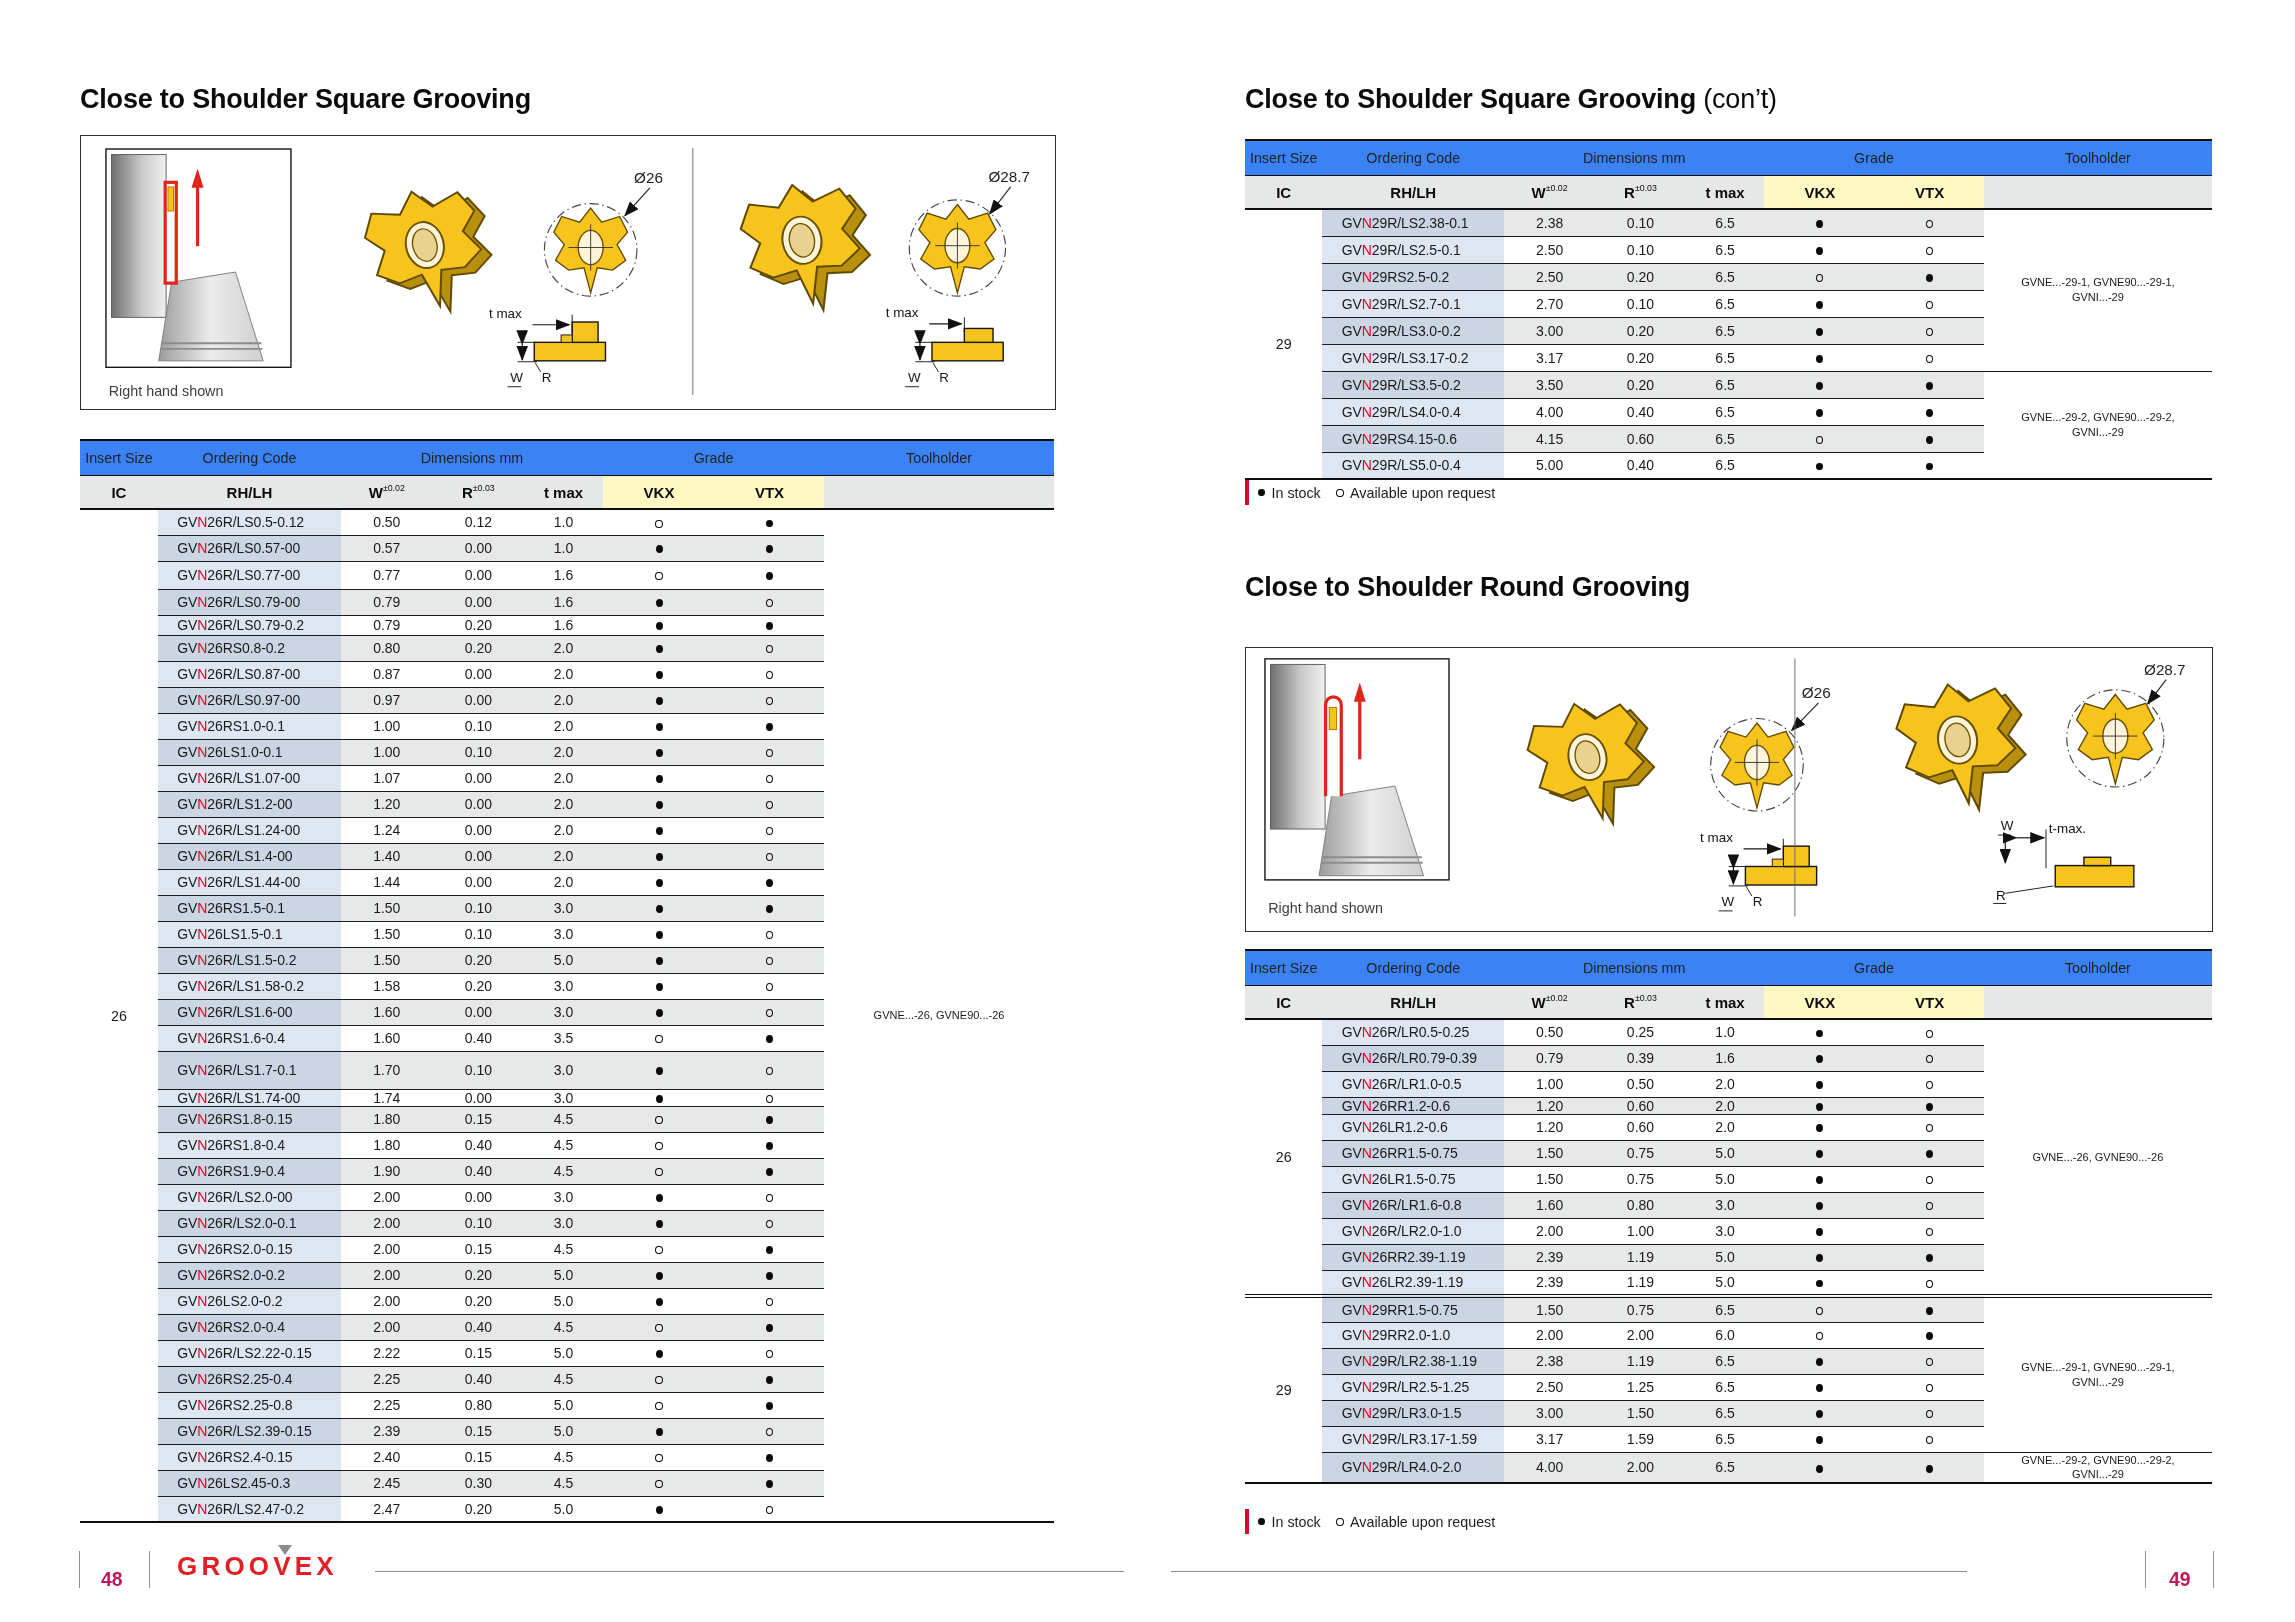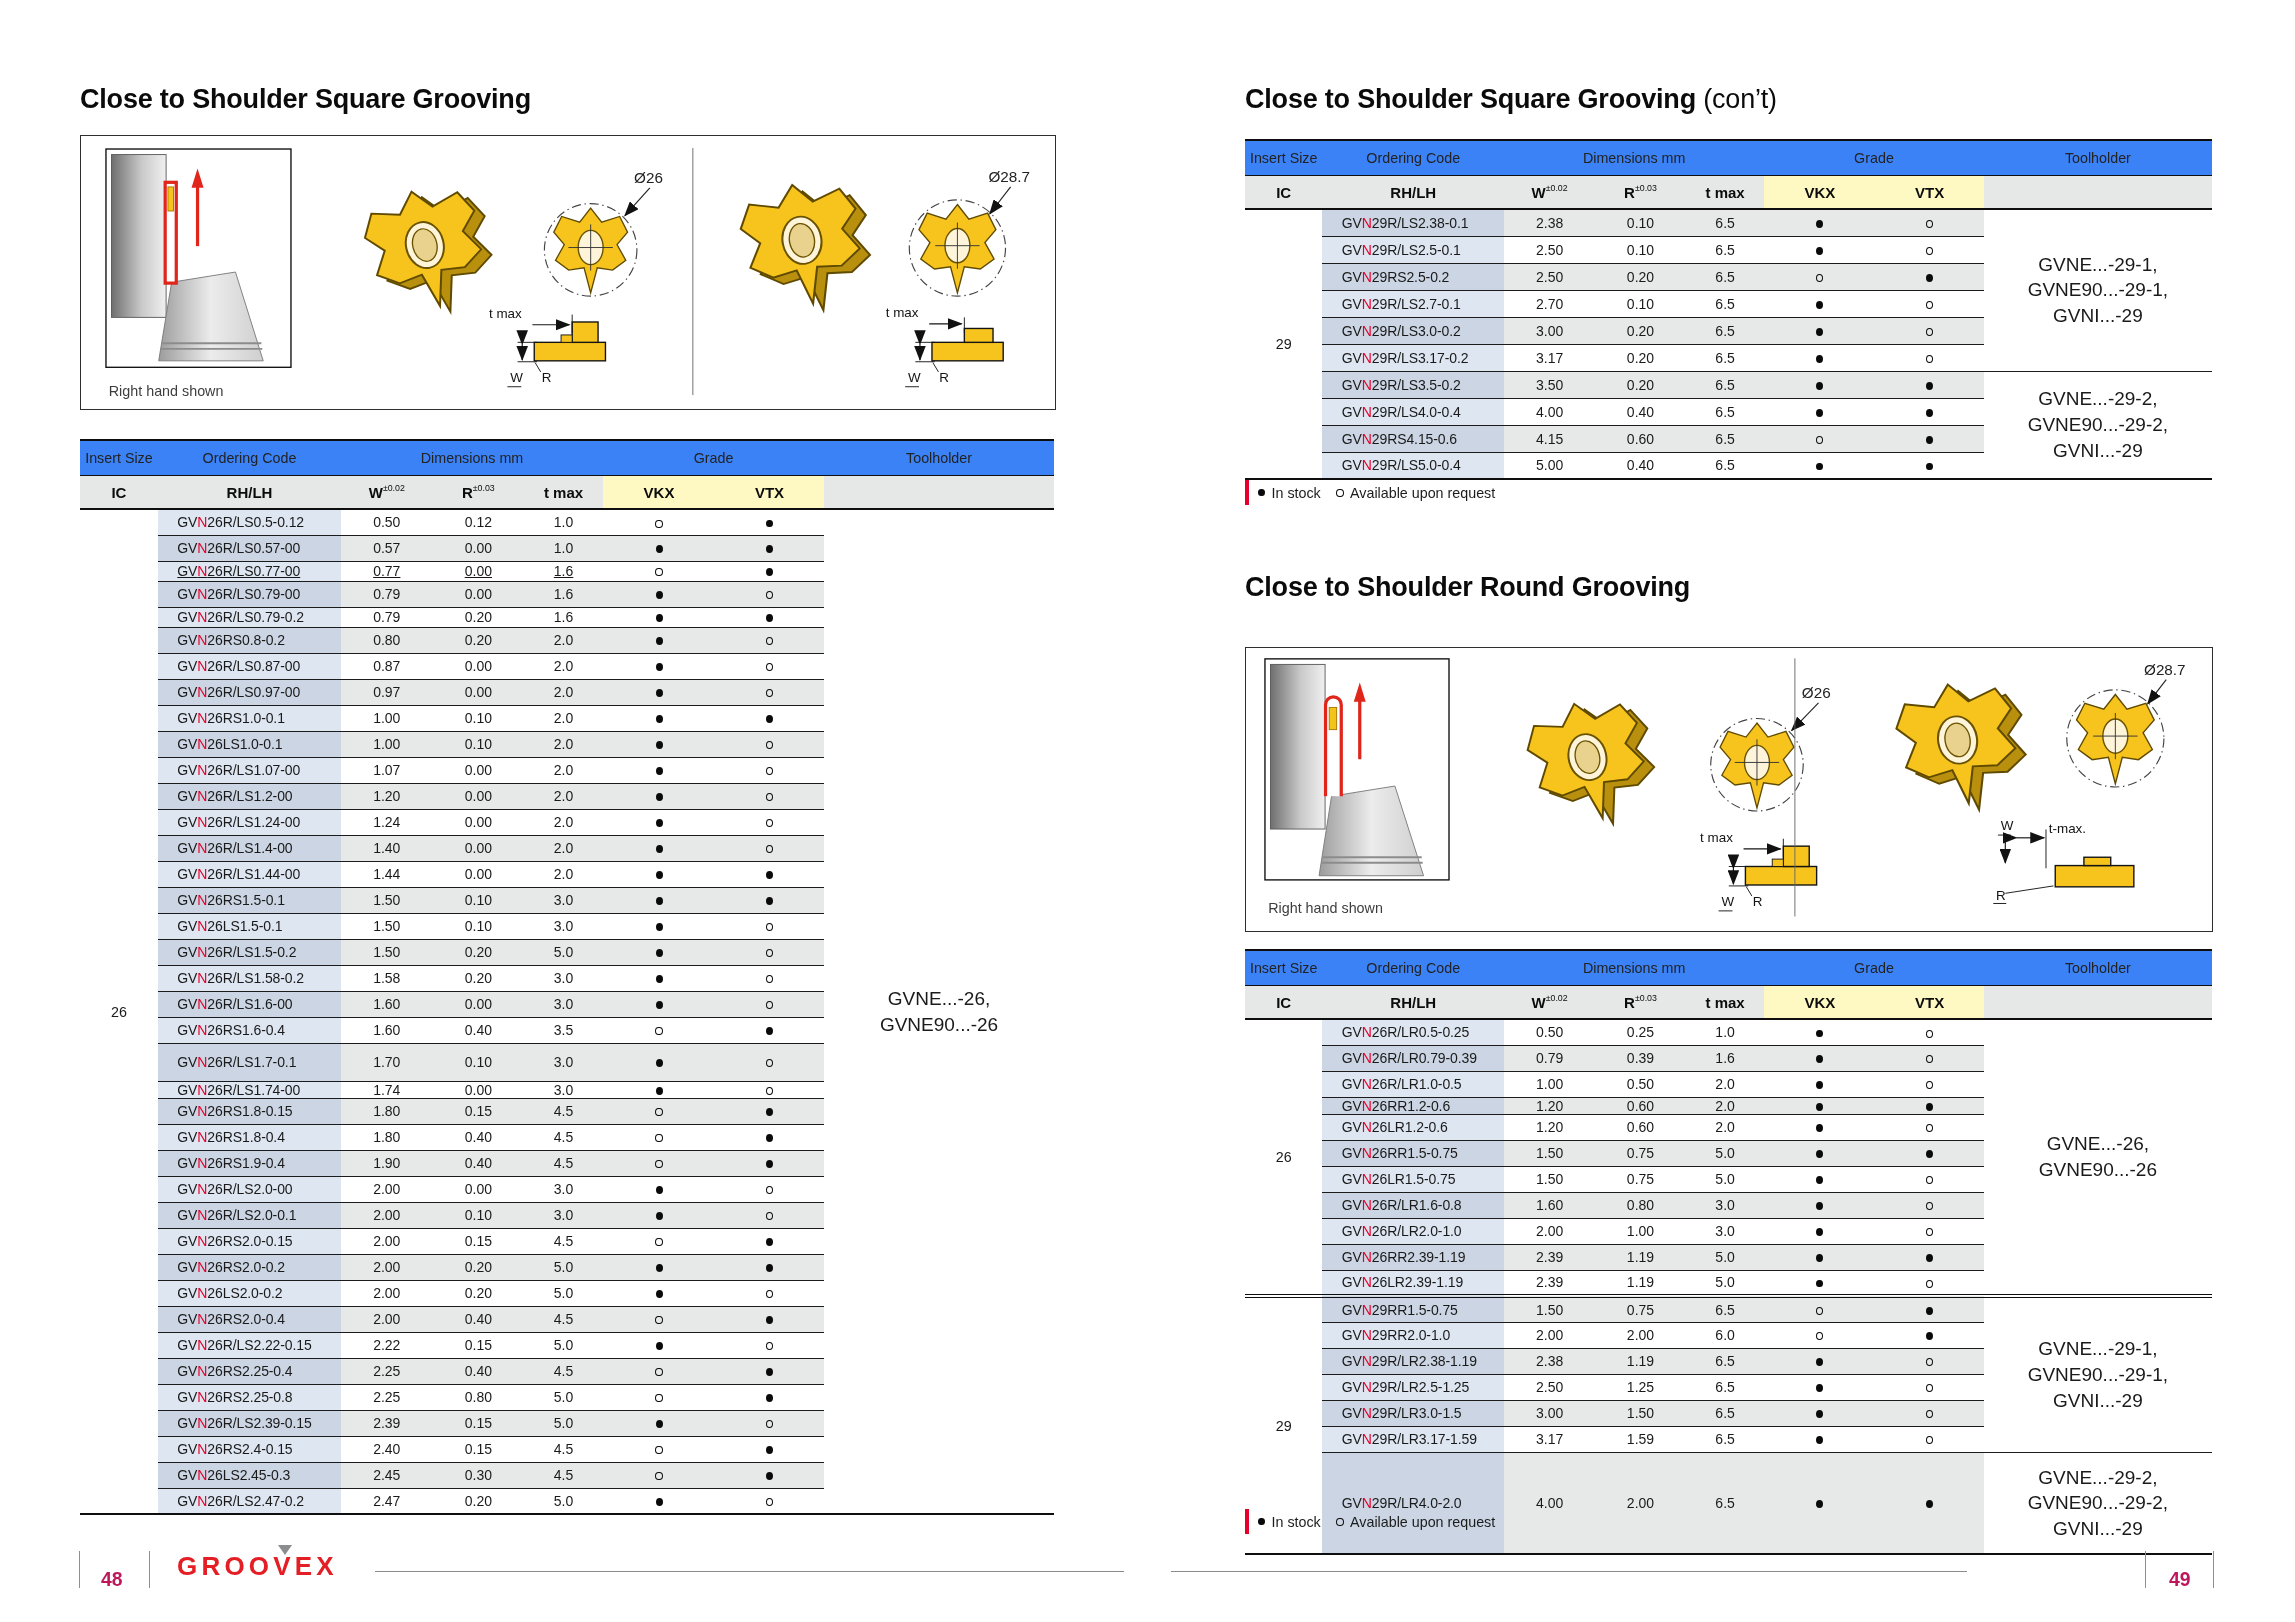--- a/index.html
+++ b/index.html
@@ -27,21 +27,21 @@
   tr.h2r th{background:#e6e8e7;height:32px;font-weight:700;font-size:15px;color:#0c0c0c;border-bottom:2.3px solid #0e0e0e;}
   tr.h2r th.dk{background:#fef9c3;}
   tr.h2r sup{font-size:8.8px;font-weight:400;position:relative;top:-0.9px;letter-spacing:0;}
   tbody td{border-top:0.9px solid #1b1b1b;text-align:center;vertical-align:middle;color:#1a1a1a;}
   tbody tr:first-child td{border-top:none;}
   td.w{background:#ffffff;} td.g{background:#e7e9e8;}
   td.code{text-align:left;padding-left:19.4px;letter-spacing:-0.1px;}
   td.cbl{background:#dee6f1;} td.cbd{background:#cbd5e3;}
   .rn{color:#e4002b;}
   td.ic{background:#fff;border-top:none;font-size:14.3px;}
-  td.thc{background:#fff;border-top:0.9px solid #1b1b1b;font-size:19px;line-height:1.35;padding:12px 11px;}
+  td.thc{background:#fff;border-top:0.9px solid #1b1b1b;font-size:11px;line-height:1.35;padding:0 11px;}
   td.sep{border-top:4.2px double #0e0e0e;}
   .dot{display:inline-block;border-radius:50%;vertical-align:middle;}
   .df{width:7px;height:7.9px;background:#0a0a0a;}
   .do{width:5.1px;height:6px;border:1.4px solid #0a0a0a;background:transparent;}
 
   .legend{position:absolute;display:flex;align-items:center;font-size:14.3px;color:#1c1c1c;white-space:nowrap;}
   #lg1{left:97px;top:480px;} #lg2{left:97px;top:1509px;}
   .lbar{width:3.7px;height:25px;background:#e4002b;margin-right:9.3px;}
   .legend .dot{margin:0 6.5px 0 0;}
   .legend .sp{margin-right:15.7px;}
@@ -206,21 +206,21 @@
             <td class="thc" rowspan="39">GVNE...-26, GVNE90...-26</td>
           </tr>
           <tr style="height: 26px;">
             <td class="code cbd">GV<span class="rn">N</span>26R/LS0.57-00</td>
             <td class="g">0.57</td>
             <td class="g">0.00</td>
             <td class="g">1.0</td>
             <td class="g"><span class="dot df"></span></td>
             <td class="g"><span class="dot df"></span></td>
           </tr>
-          <tr style="height: 20px; text-decoration: underline;">
+          <tr style="height: 28px;">
             <td class="code cbl">GV<span class="rn">N</span>26R/LS0.77-00</td>
             <td class="w">0.77</td>
             <td class="w">0.00</td>
             <td class="w">1.6</td>
             <td class="w"><span class="dot do"></span></td>
             <td class="w"><span class="dot df"></span></td>
           </tr>
           <tr style="height: 26px;">
             <td class="code cbd">GV<span class="rn">N</span>26R/LS0.79-00</td>
             <td class="g">0.79</td>

